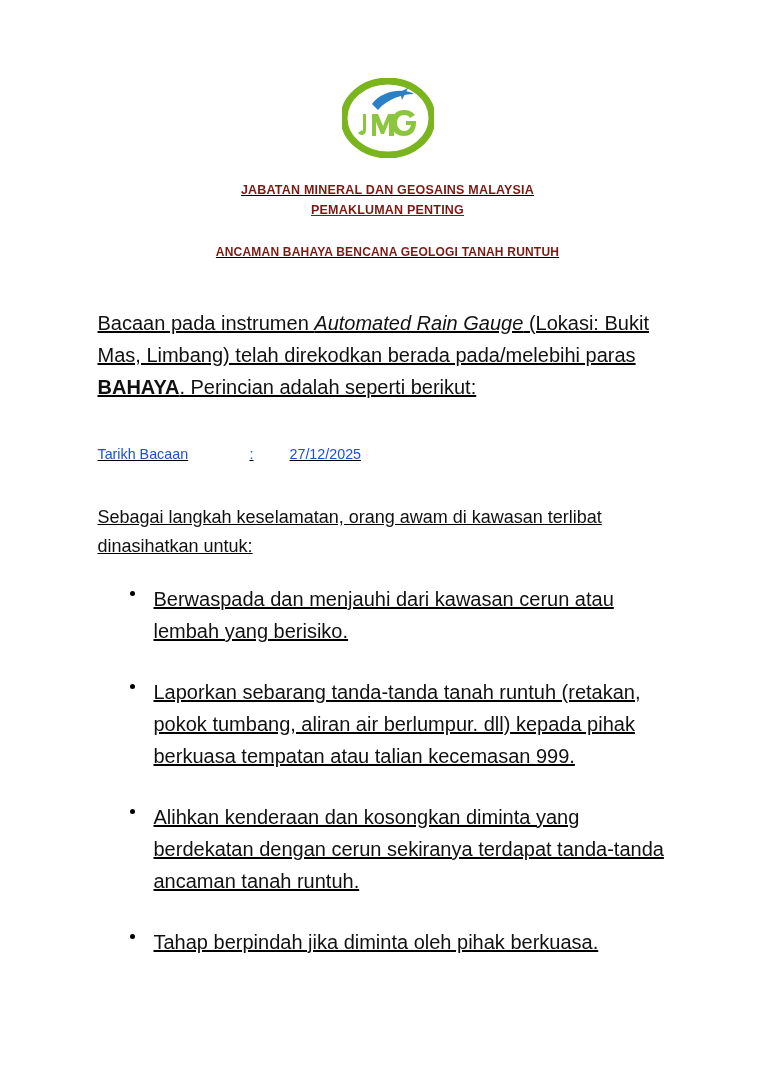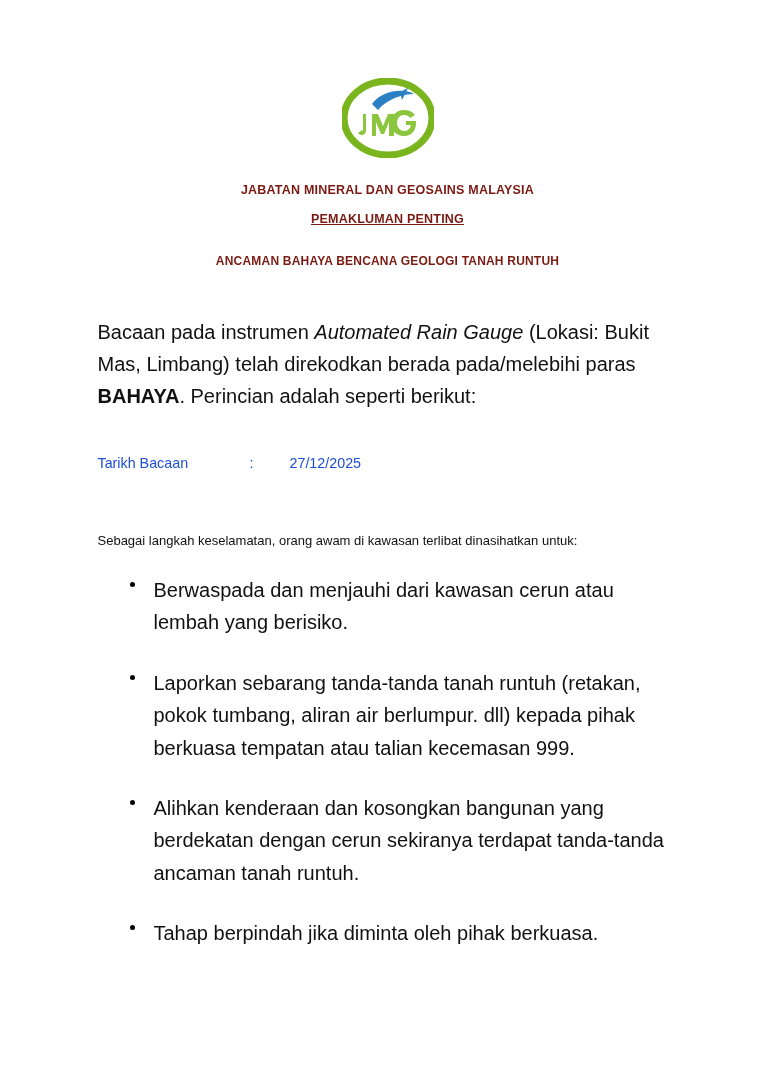--- a/index.html
+++ b/index.html
@@ -14,20 +14,21 @@
     color: #000000;
     position: relative;
     overflow: hidden;
   }
   .page {
     width: 775px;
     height: 1080px;
     box-sizing: border-box;
     padding: 0;
     position: relative;
+    text-decoration: underline;
   }
 
   
   .logo-wrap {
     display: flex;
     justify-content: center;
     padding-top: 78px;
   }
   .logo {
     width: 92px;
@@ -42,21 +43,21 @@
     color: #7b1a13;
     font-weight: bold;
     letter-spacing: 0.2px;
   }
   .hdr-dept {
     font-size: 12.5px;
     margin-top: 25px;
   }
   .hdr-notice {
     font-size: 12.5px;
-    margin-top: 15px;
+    margin-top: 6px;
     text-decoration: underline;
   }
   .hdr-subject {
     font-size: 12px;
     margin-top: 28px;
   }
 
   
   .body-wrap {
     margin: 0 auto;
@@ -83,22 +84,22 @@
     padding: 0 0 20px 0;
     vertical-align: top;
     line-height: 1.2;
   }
   .details td.lbl { width: 152px; }
   .details td.colon { width: 40px; }
   .details td.val.bold { font-weight: bold; }
 
   
   .safety-intro {
-    margin-top: 39px;
-    font-size: 13px;
+    margin-top: 20px;
+    font-size: 18px;
     line-height: 1.6;
     color: #111;
   }
 
   
   ul.bullets {
     margin: 22px 0 0 0;
     padding: 0 0 0 48px;
     list-style: none;
   }
@@ -158,18 +159,18 @@
           <td class="val">27/12/2025</td>
         </tr>
       </tbody>
     </table>
 
     <p class="safety-intro">Sebagai langkah keselamatan, orang awam di kawasan terlibat dinasihatkan untuk:</p>
 
     <ul class="bullets">
       <li>Berwaspada dan menjauhi dari kawasan cerun atau lembah yang berisiko.</li>
       <li>Laporkan sebarang tanda-tanda tanah runtuh (retakan, pokok tumbang, aliran air berlumpur. dll) kepada pihak berkuasa tempatan atau talian kecemasan 999.</li>
-      <li>Alihkan kenderaan dan kosongkan bangunan yang berdekatan dengan cerun sekiranya terdapat tanda-tanda ancaman tanah runtuh.</li>
+      <li>Alihkan kenderaan dan kosongkan diminta yang berdekatan dengan cerun sekiranya terdapat tanda-tanda ancaman tanah runtuh.</li>
       <li>Tahap berpindah jika diminta oleh pihak berkuasa.</li>
     </ul>
 
   </div>
 </div>
 
 </body></html>

